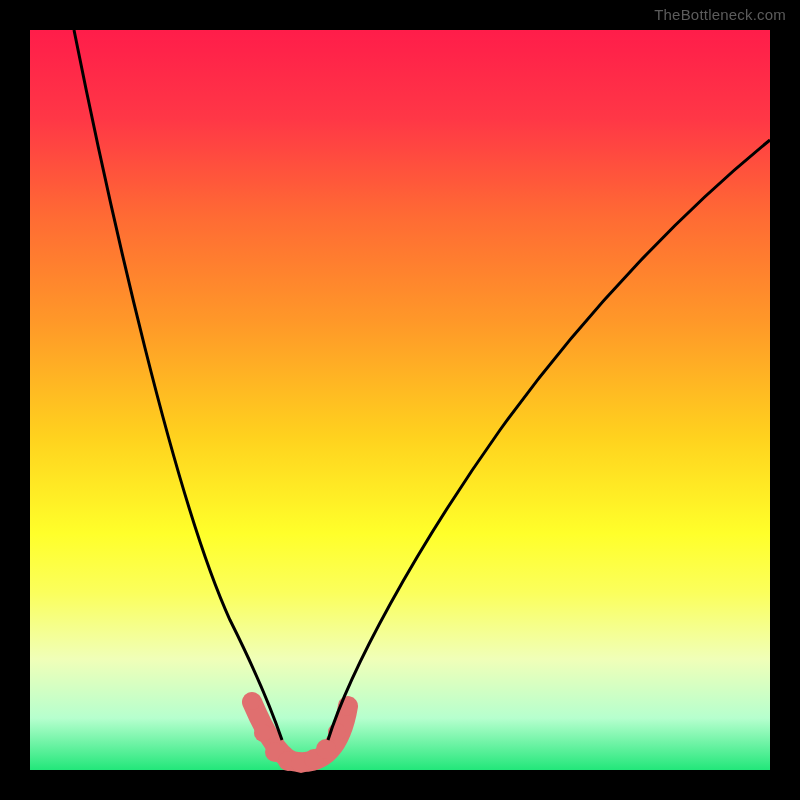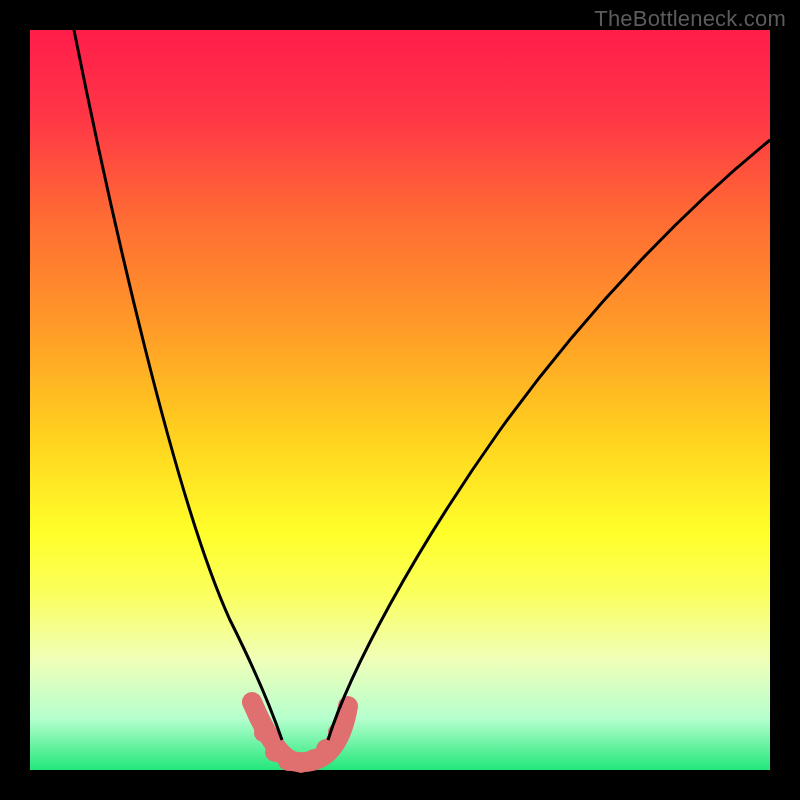--- a/index.html
+++ b/index.html
@@ -38,21 +38,21 @@
       var(--c7) 85%,
       var(--c8) 93%,
       var(--c9) 100%
     );
   }
   .watermark {
     position: absolute;
     top: 6px;
     right: 14px;
     color: #5c5c5c;
-    font-size: 22px;
+    font-size: 15px;
     font-weight: 500;
     letter-spacing: 0.2px;
     user-select: none;
   }
   svg.curve-layer {
     position: absolute;
     left: 0;
     top: 0;
     width: 740px;
     height: 740px;

